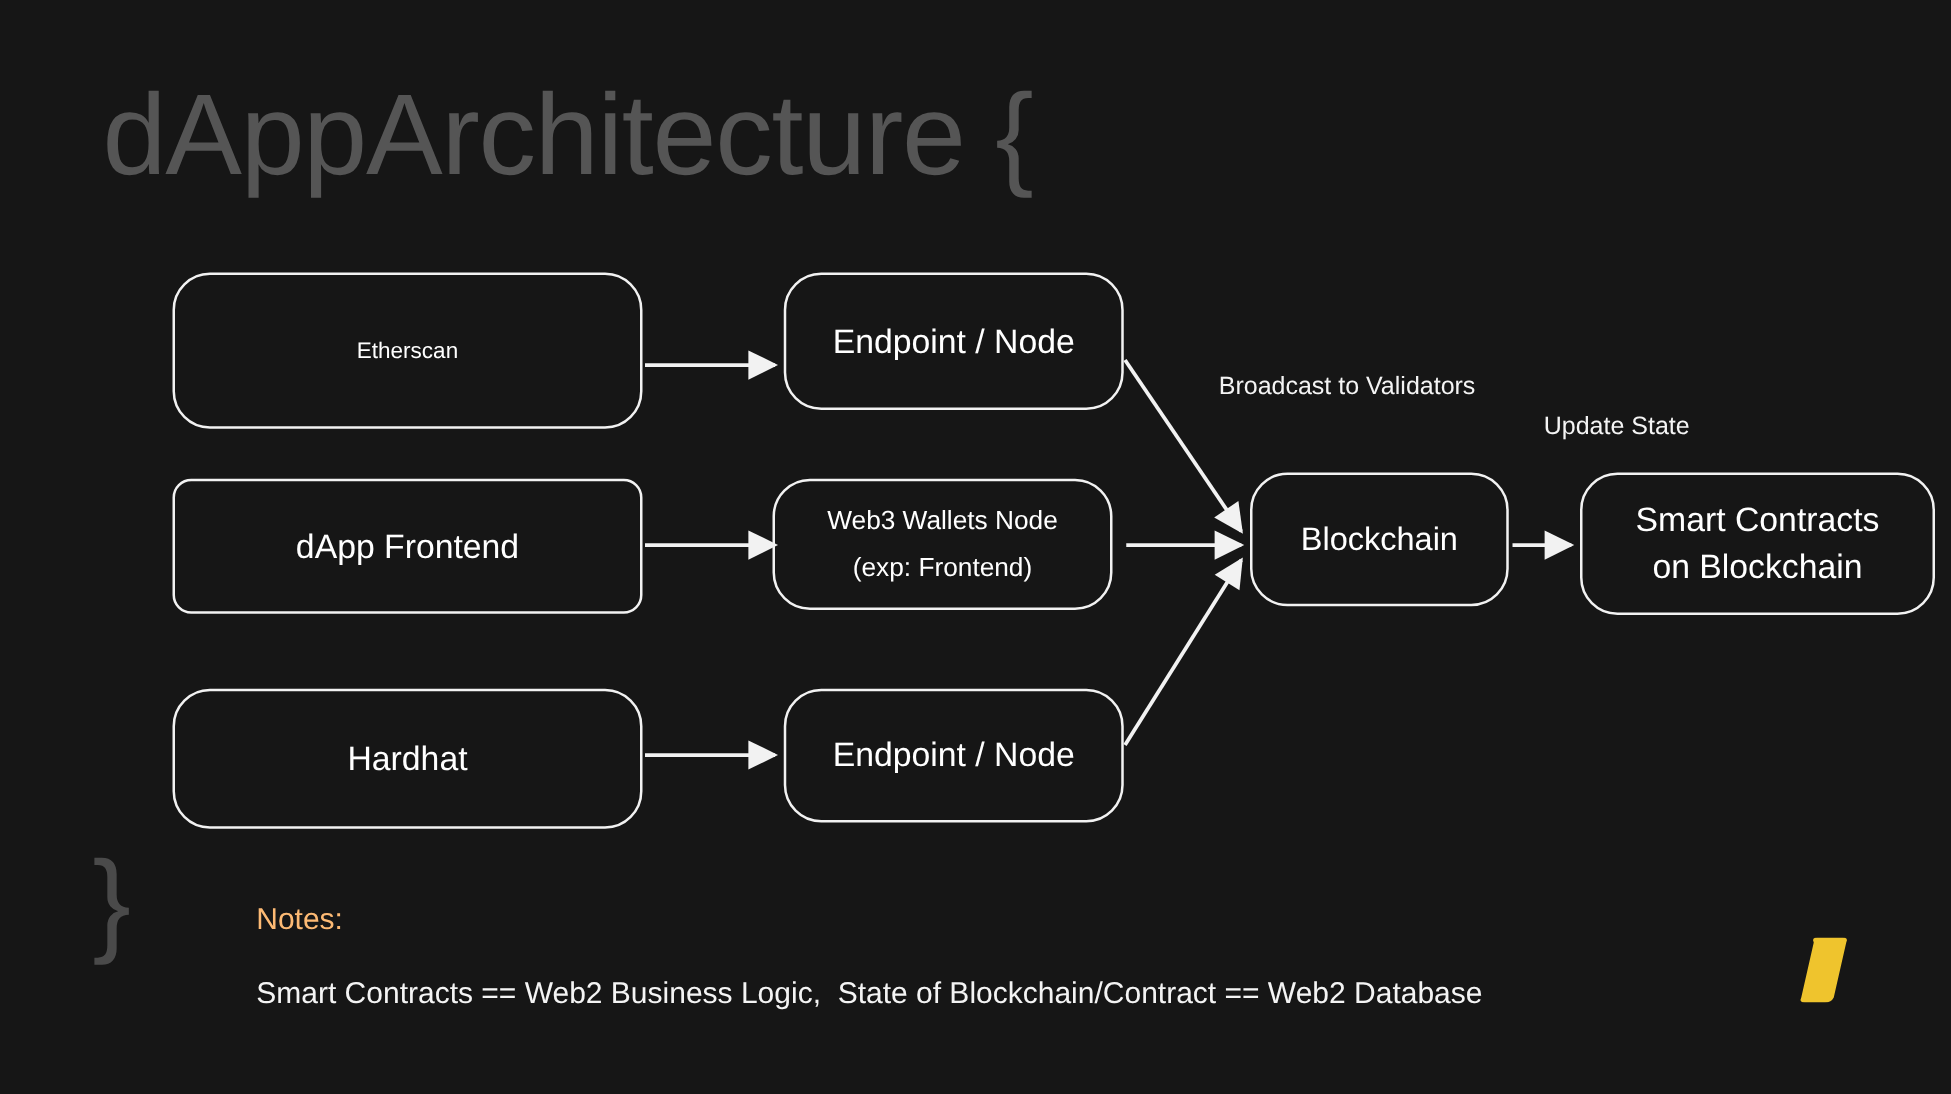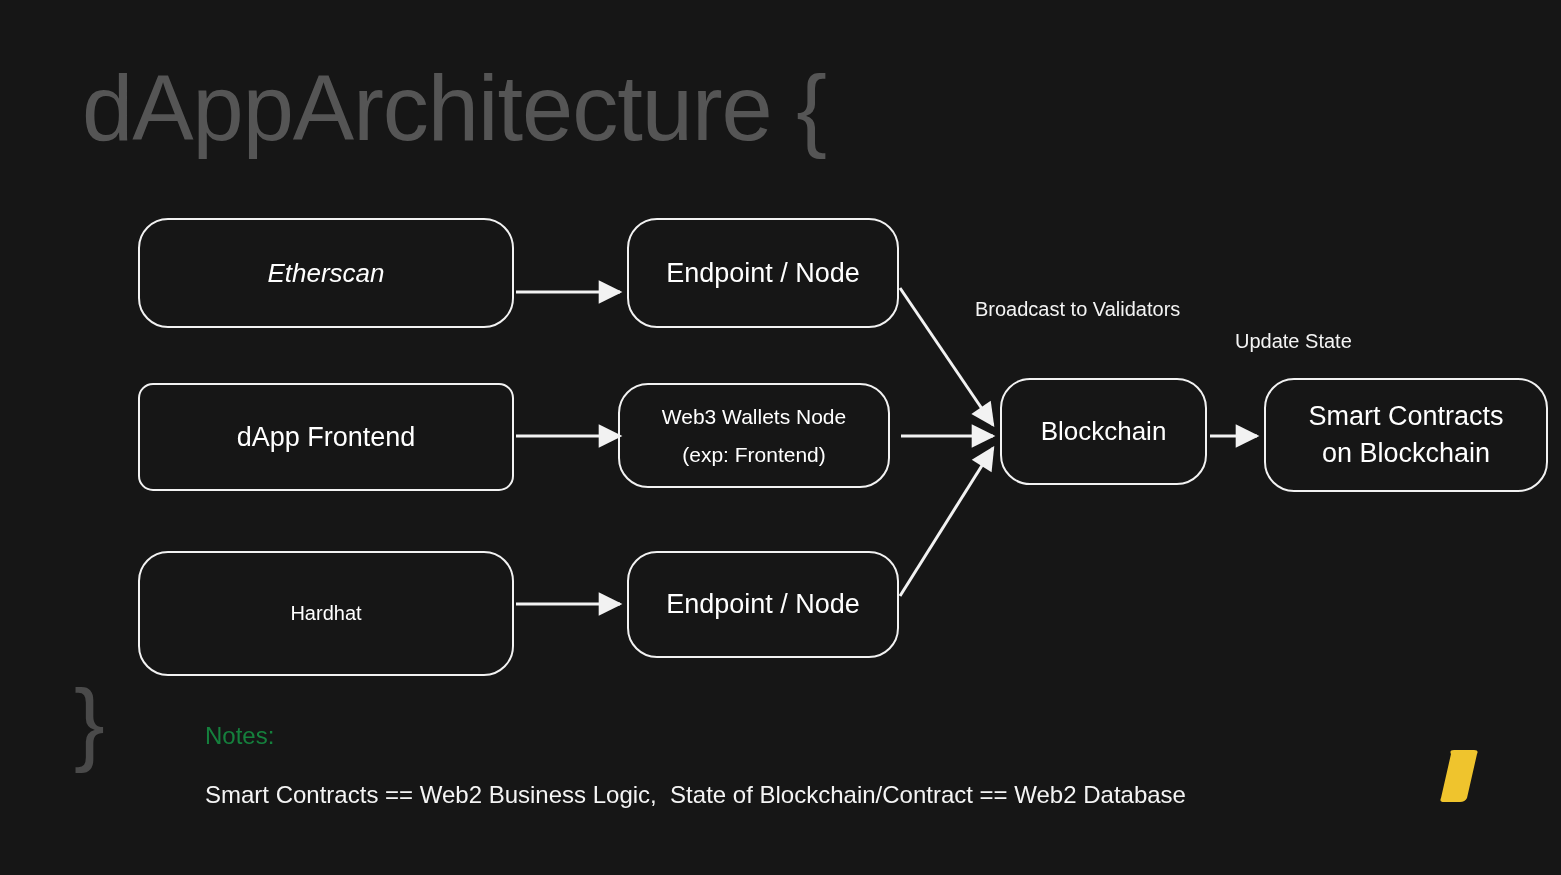--- a/index.html
+++ b/index.html
@@ -55,47 +55,47 @@
     align-items: center;
     justify-content: center;
     color: #ffffff;
     text-align: center;
     z-index: 2;
   }
   .node .line {
     display: block;
     white-space: nowrap;
   }
-  .node.n-etherscan   { left: 138px; top: 218px; width: 376px; height: 110px; font-size: 26px; font-style: italic; }
+  .node.n-etherscan   { left: 138px; top: 218px; width: 376px; height: 125px; font-size: 18px; }
   .node.n-endpoint1   { left: 627px; top: 218px; width: 272px; height: 110px; font-size: 27px; }
   .node.n-frontend    { left: 138px; top: 383px; width: 376px; height: 108px; font-size: 27px; border-radius: 15px; }
   .node.n-wallets     { left: 618px; top: 383px; width: 272px; height: 105px; font-size: 21px; }
   .node.n-wallets .line + .line { margin-top: 14px; }
-  .node.n-hardhat     { left: 138px; top: 551px; width: 376px; height: 125px; font-size: 20px; }
+  .node.n-hardhat     { left: 138px; top: 551px; width: 376px; height: 112px; font-size: 27px; }
   .node.n-endpoint2   { left: 627px; top: 551px; width: 272px; height: 107px; font-size: 27px; }
   .node.n-blockchain  { left: 1000px; top: 378px; width: 207px; height: 107px; font-size: 26px; }
   .node.n-contracts   { left: 1264px; top: 378px; width: 284px; height: 114px; font-size: 27px; }
   .node.n-contracts .line + .line { margin-top: 6px; }
 
   .edge-label {
     position: absolute;
     color: #f4f4f4;
     font-size: 20px;
     white-space: nowrap;
     z-index: 3;
     margin-left: 38px;
   }
   .edge-label.lbl-broadcast { left: 937px; top: 298px; }
   .edge-label.lbl-update    { left: 1197px; top: 330px; }
 
   .notes-heading {
     position: absolute;
     left: 205px;
     top: 722px;
-    color: #15803d;
+    color: #fdba74;
     font-size: 24px;
     white-space: nowrap;
   }
   .notes-body {
     position: absolute;
     left: 205px;
     top: 781px;
     color: #f4f4f4;
     font-size: 24px;
     white-space: pre;

